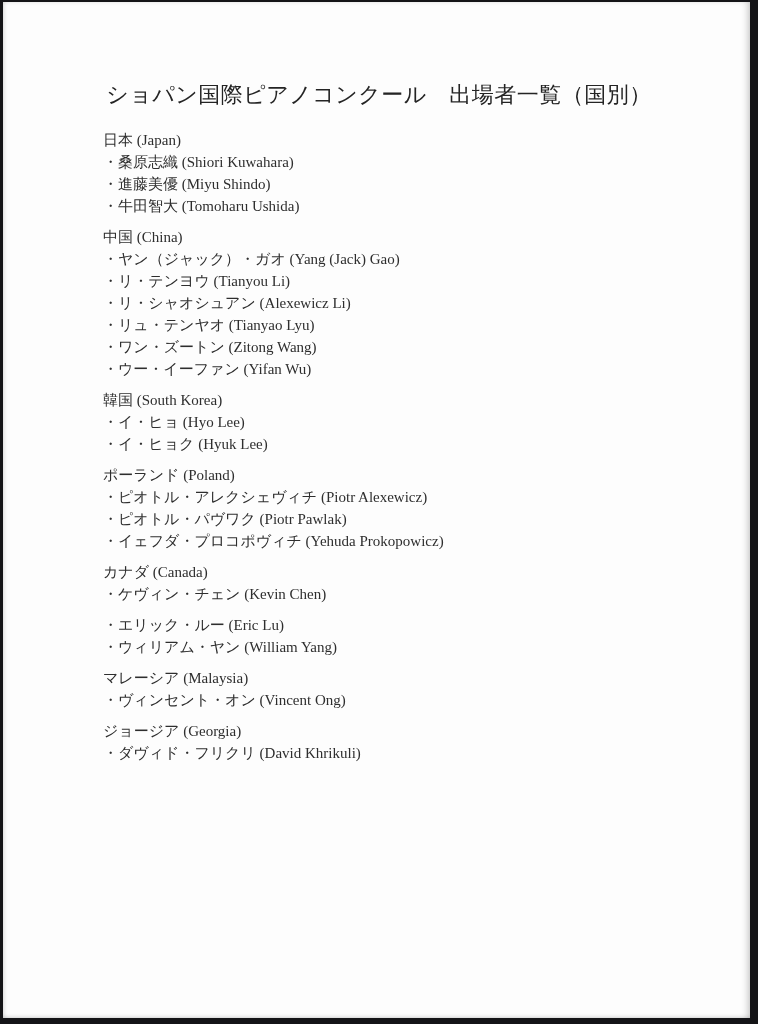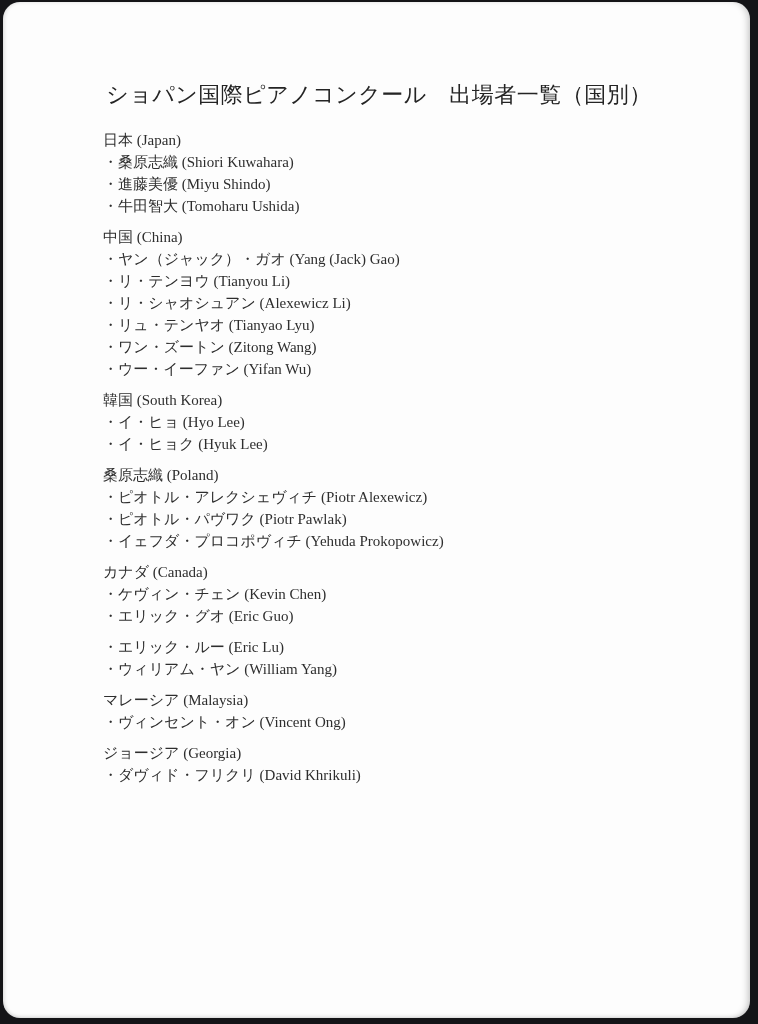--- a/index.html
+++ b/index.html
@@ -19,21 +19,20 @@
     position: absolute;
     top: 2px;
     left: 3px;
     right: 8px;
     bottom: 6px;
     background: #fdfdfd;
     box-shadow:
       inset -5px 0 7px -3px rgba(0,0,0,0.22),
       inset 3px 0 4px -2px rgba(0,0,0,0.14),
       inset 0 -3px 4px -2px rgba(0,0,0,0.10);
-    border-radius: 17px;
   }
   .content {
     padding: 0 95px 0 100px;
     filter: blur(0.35px);
   }
   .title {
     margin: 78px 0 0 0;
     font-size: 22px;
     font-weight: 400;
     line-height: 30px;
@@ -82,29 +81,28 @@
             <p class="participant">・リュ・テンヤオ (Tianyao Lyu)</p>
             <p class="participant">・ワン・ズートン (Zitong Wang)</p>
             <p class="participant">・ウー・イーファン (Yifan Wu)</p>
           </section>
           <section class="country-group">
             <h2 class="country">韓国 (South Korea)</h2>
             <p class="participant">・イ・ヒョ (Hyo Lee)</p>
             <p class="participant">・イ・ヒョク (Hyuk Lee)</p>
           </section>
           <section class="country-group">
-            <h2 class="country">桑原志織 (Poland)</h2>
+            <h2 class="country">ポーランド (Poland)</h2>
             <p class="participant">・ピオトル・アレクシェヴィチ (Piotr Alexewicz)</p>
             <p class="participant">・ピオトル・パヴワク (Piotr Pawlak)</p>
             <p class="participant">・イェフダ・プロコポヴィチ (Yehuda Prokopowicz)</p>
           </section>
           <section class="country-group">
             <h2 class="country">カナダ (Canada)</h2>
             <p class="participant">・ケヴィン・チェン (Kevin Chen)</p>
-            <p class="participant">・エリック・グオ (Eric Guo)</p>
           </section>
           <section class="country-group">
             <p class="participant">・エリック・ルー (Eric Lu)</p>
             <p class="participant">・ウィリアム・ヤン (William Yang)</p>
           </section>
           <section class="country-group">
             <h2 class="country">マレーシア (Malaysia)</h2>
             <p class="participant">・ヴィンセント・オン (Vincent Ong)</p>
           </section>
           <section class="country-group">

